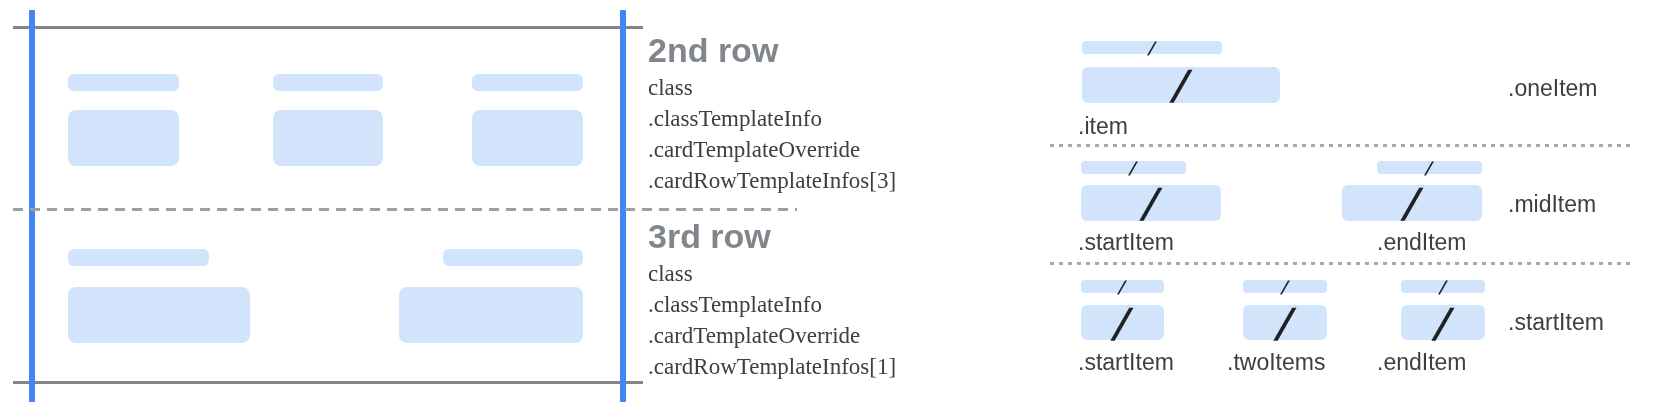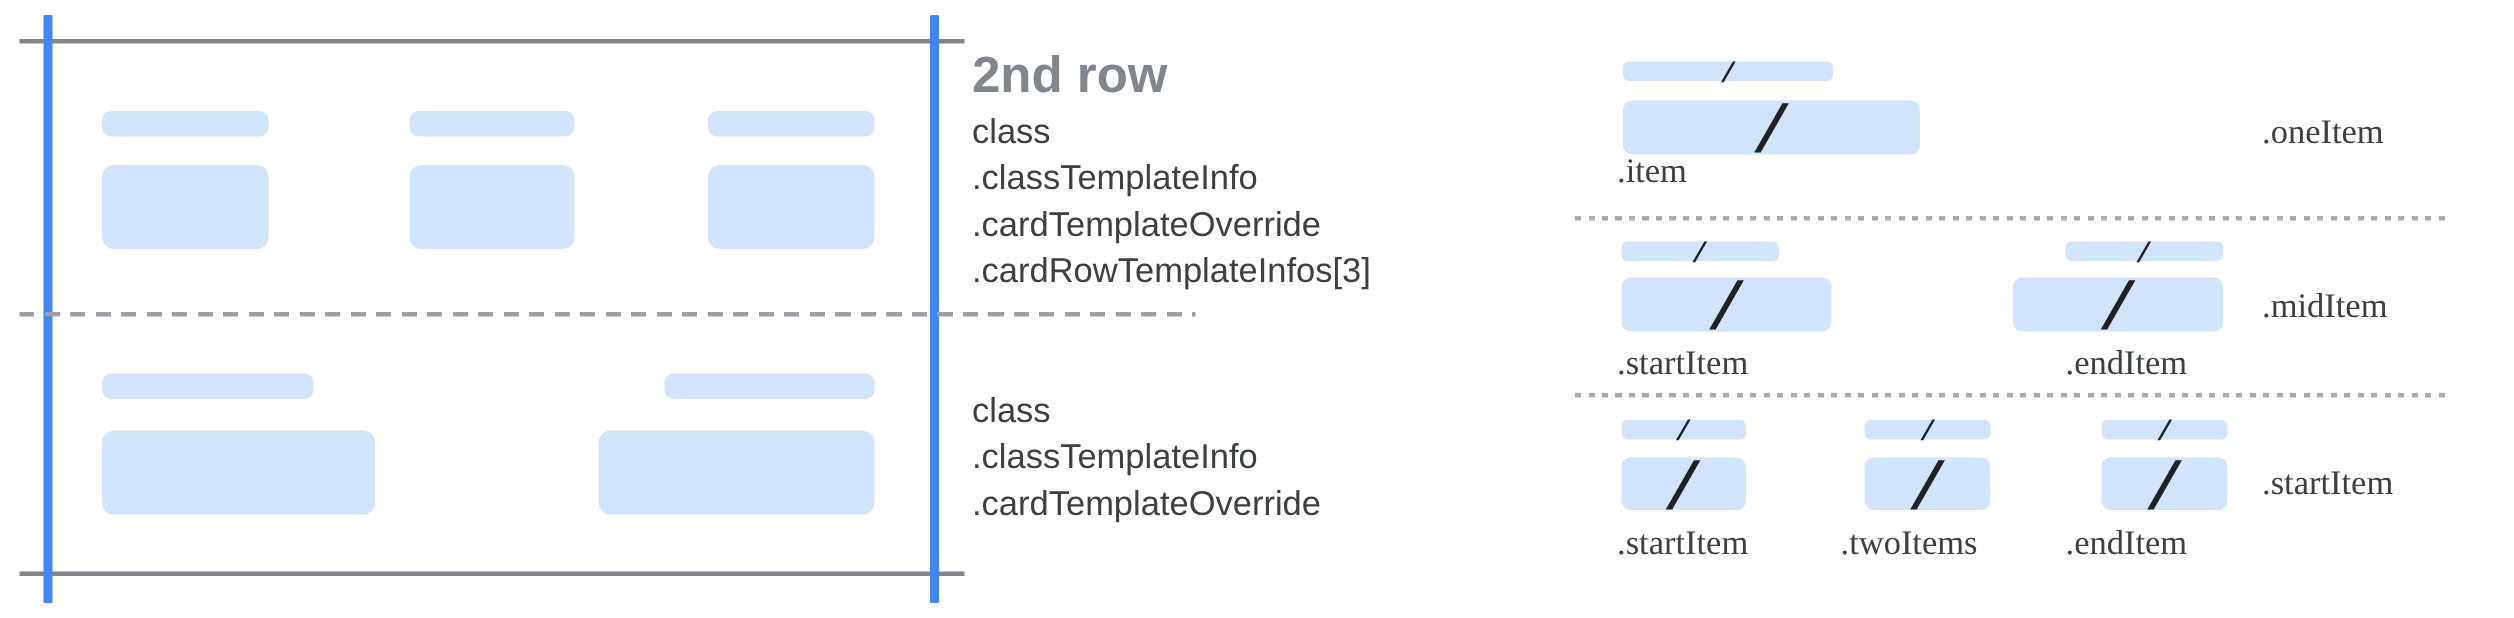--- a/index.html
+++ b/index.html
@@ -20,25 +20,25 @@
   }
   
   .ph-label{position:absolute;height:17px;background:#d2e3fc;border-radius:6px;}
   .ph-box{position:absolute;height:56px;background:#d2e3fc;border-radius:8px;}
   
   .row-heading{
     position:absolute;font-size:34px;font-weight:700;color:#80868b;line-height:40px;
     letter-spacing:0px;white-space:nowrap;
   }
   .code-block{
-    position:absolute;font-family:Liberation Sans, sans-serif;font-size:23px;
+    position:absolute;font-family:Liberation Serif, serif;font-size:23px;
     line-height:31px;color:#3c4043;white-space:nowrap;
   }
   .code-label{
-    position:absolute;font-family:Liberation Serif, serif;font-size:23px;
+    position:absolute;font-family:Liberation Sans, sans-serif;font-size:23px;
     line-height:28px;color:#3c4043;white-space:nowrap;
   }
   
   .slash-bar{
     position:absolute;background:#d2e3fc;display:flex;align-items:center;justify-content:center;
     font-family:"DejaVu Sans Mono", monospace;font-weight:700;color:#202124;
   }
   .slash-bar.small{height:13px;border-radius:4px;font-size:17px;}
   .slash-bar.big{height:36px;border-radius:6px;font-size:40px;}
   .slash{display:block;transform:skewX(-6deg);}
@@ -69,34 +69,36 @@
   </div>
 
   <div class="row-heading" style="left:648px;top:30px">2nd row</div>
   <div class="code-block" style="left:648px;top:72px">
     <div>class</div>
     <div>.classTemplateInfo</div>
     <div>.cardTemplateOverride</div>
     <div>.cardRowTemplateInfos[3]</div>
   </div>
 
+  <div class="row-heading" style="left:648px;top:216px">3rd row</div>
   <div class="code-block" style="left:648px;top:258px">
     <div>class</div>
     <div>.classTemplateInfo</div>
     <div>.cardTemplateOverride</div>
+    <div>.cardRowTemplateInfos[1]</div>
   </div>
 
   <div>
     <div class="slash-bar small" style="left:1082px;top:41px;width:140px">
       <span class="slash">/</span>
     </div>
     <div class="slash-bar big" style="left:1082px;top:67px;width:198px">
       <span class="slash">/</span>
     </div>
-    <div class="code-label" style="left:1078px;top:100px">.item</div>
+    <div class="code-label" style="left:1078px;top:112px">.item</div>
     <div class="code-label" style="left:1508px;top:74px">.oneItem</div>
   </div>
 
   <div class="dotline" style="top:144px"></div>
 
   <div>
     <div class="slash-bar small" style="left:1081px;top:161px;width:105px">
       <span class="slash">/</span>
     </div>
     <div class="slash-bar big" style="left:1081px;top:185px;width:140px">

